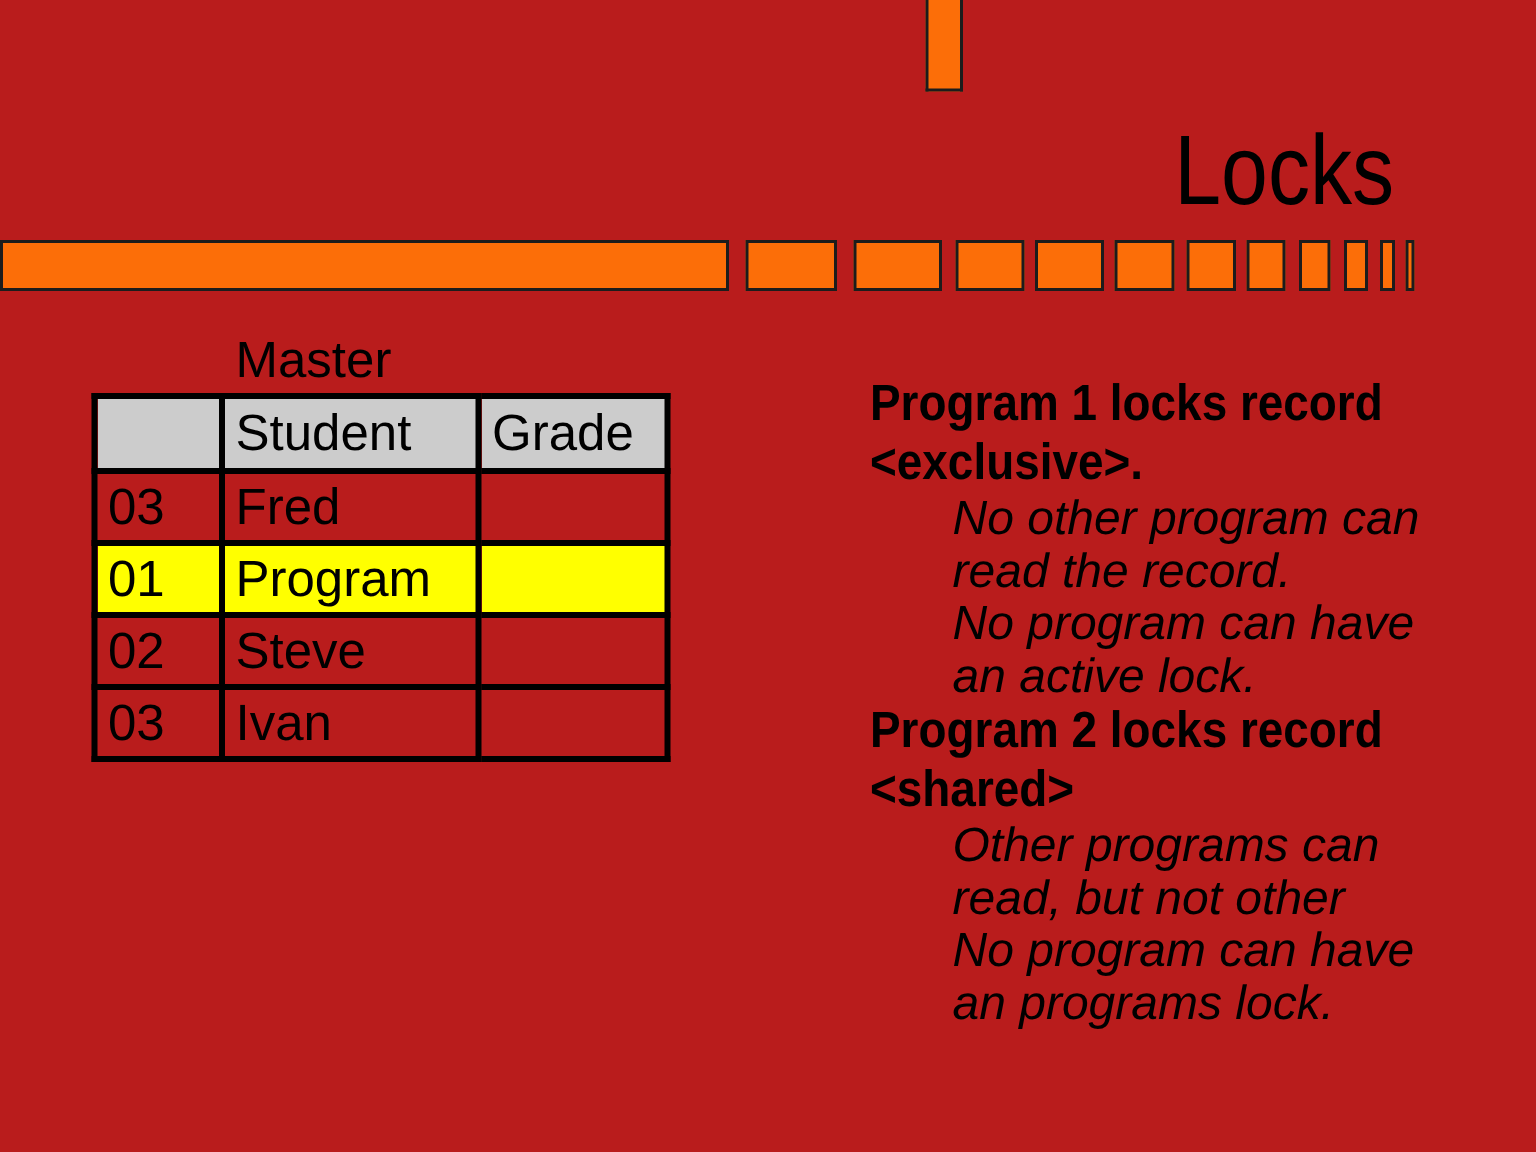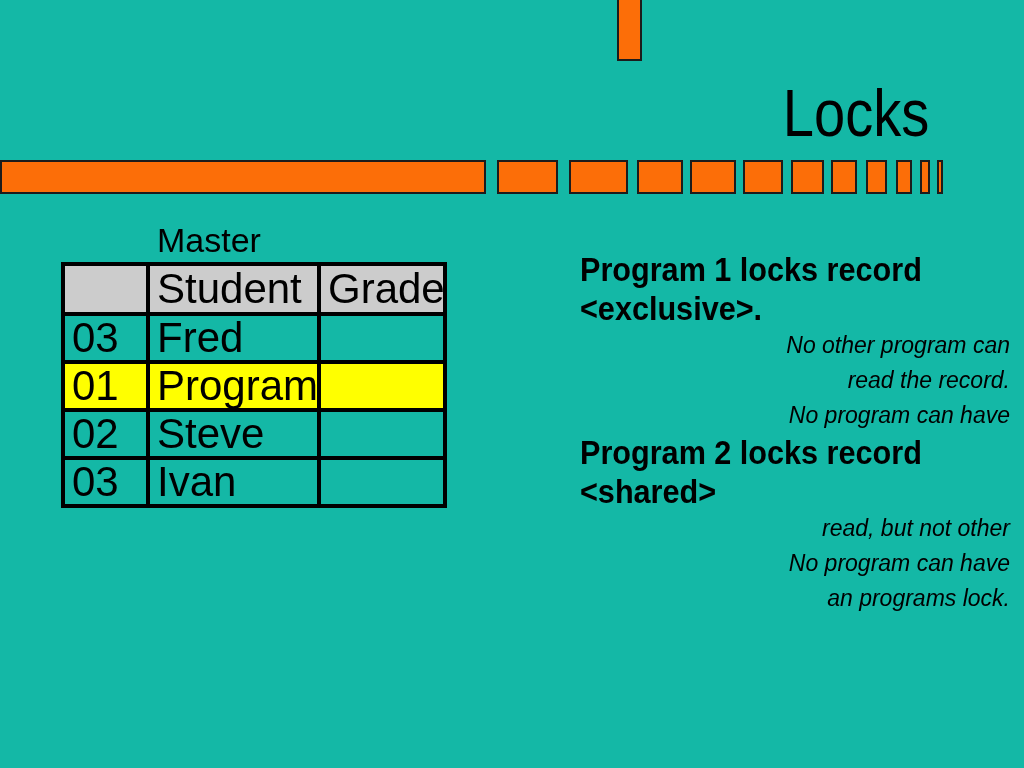--- a/index.html
+++ b/index.html
@@ -1,18 +1,18 @@
 <!DOCTYPE html>
 <html style="--accent: #FC6E08; --header-bg: #CCCCCC; --highlight-bg: #FFFF00;"><head>
 <meta charset="utf-8">
 <style>
   html,body{margin:0;padding:0;}
   body{font-family:"Liberation Sans","DejaVu Sans",sans-serif;background:#888;}
   .slide{
-    position:relative;width:1024px;height:768px;background:#14b8a6;
+    position:relative;width:1024px;height:768px;background:#b91c1c;
     overflow:hidden;margin:0 auto;color:#000;
   }
   
   .top-tab{
     position:absolute;left:617px;top:-3px;width:21px;height:62px;
     background:var(--accent,#FC6E08);
     border:2px solid #1c1c1c;border-top:none;
   }
   
   .title{
@@ -31,42 +31,41 @@
   .table-caption{
     position:absolute;left:157px;top:222px;
     font-size:34px;line-height:36px;
   }
   table.master{
     position:absolute;left:61px;top:262px;
     border-collapse:collapse;table-layout:fixed;width:382px;
   }
   table.master td{
     border:4px solid #000;
-    font-size:42px;line-height:36px;
+    font-size:34px;line-height:36px;
     padding:0 0 0 7px;vertical-align:middle;
     overflow:hidden;white-space:nowrap;
   }
   table.master tr{height:48px;}
   table.master tr.head{height:50px;}
   table.master tr.head td{background:var(--header-bg,#CCCCCC);}
   table.master tr.highlight td{background:var(--highlight-bg,#FFFF00);}
   .col-id{width:85px;}
   .col-student{width:171px;}
   .col-grade{width:126px;}
   
   .notes{position:absolute;left:580px;top:250px;width:430px;}
   .note-line{white-space:nowrap;}
   .note-line.bold{
     font-weight:700;font-size:34px;line-height:39px;
     transform:scaleX(0.9);transform-origin:left center;
   }
   .note-line.italic{
-    font-style:italic;font-size:23px;line-height:35px;
+    font-style:italic;font-size:32px;line-height:35px;
     margin-left:55px;
-    text-align:right;
   }
 </style>
 </head>
 <body>
 
 <div class="slide">
 
   <div class="top-tab"></div>
 
   <div class="title">Locks</div>
@@ -122,20 +121,22 @@
       </tr>
     </tbody>
   </table>
 
   <div class="notes">
     <div class="note-line bold">Program 1 locks record</div>
     <div class="note-line bold">&lt;exclusive&gt;.</div>
     <div class="note-line italic">No other program can</div>
     <div class="note-line italic">read the record.</div>
     <div class="note-line italic">No program can have</div>
+    <div class="note-line italic">an active lock.</div>
     <div class="note-line bold">Program 2 locks record</div>
     <div class="note-line bold">&lt;shared&gt;</div>
+    <div class="note-line italic">Other programs can</div>
     <div class="note-line italic">read, but not other</div>
     <div class="note-line italic">No program can have</div>
     <div class="note-line italic">an programs lock.</div>
   </div>
 
 </div>
 
 </body></html>

